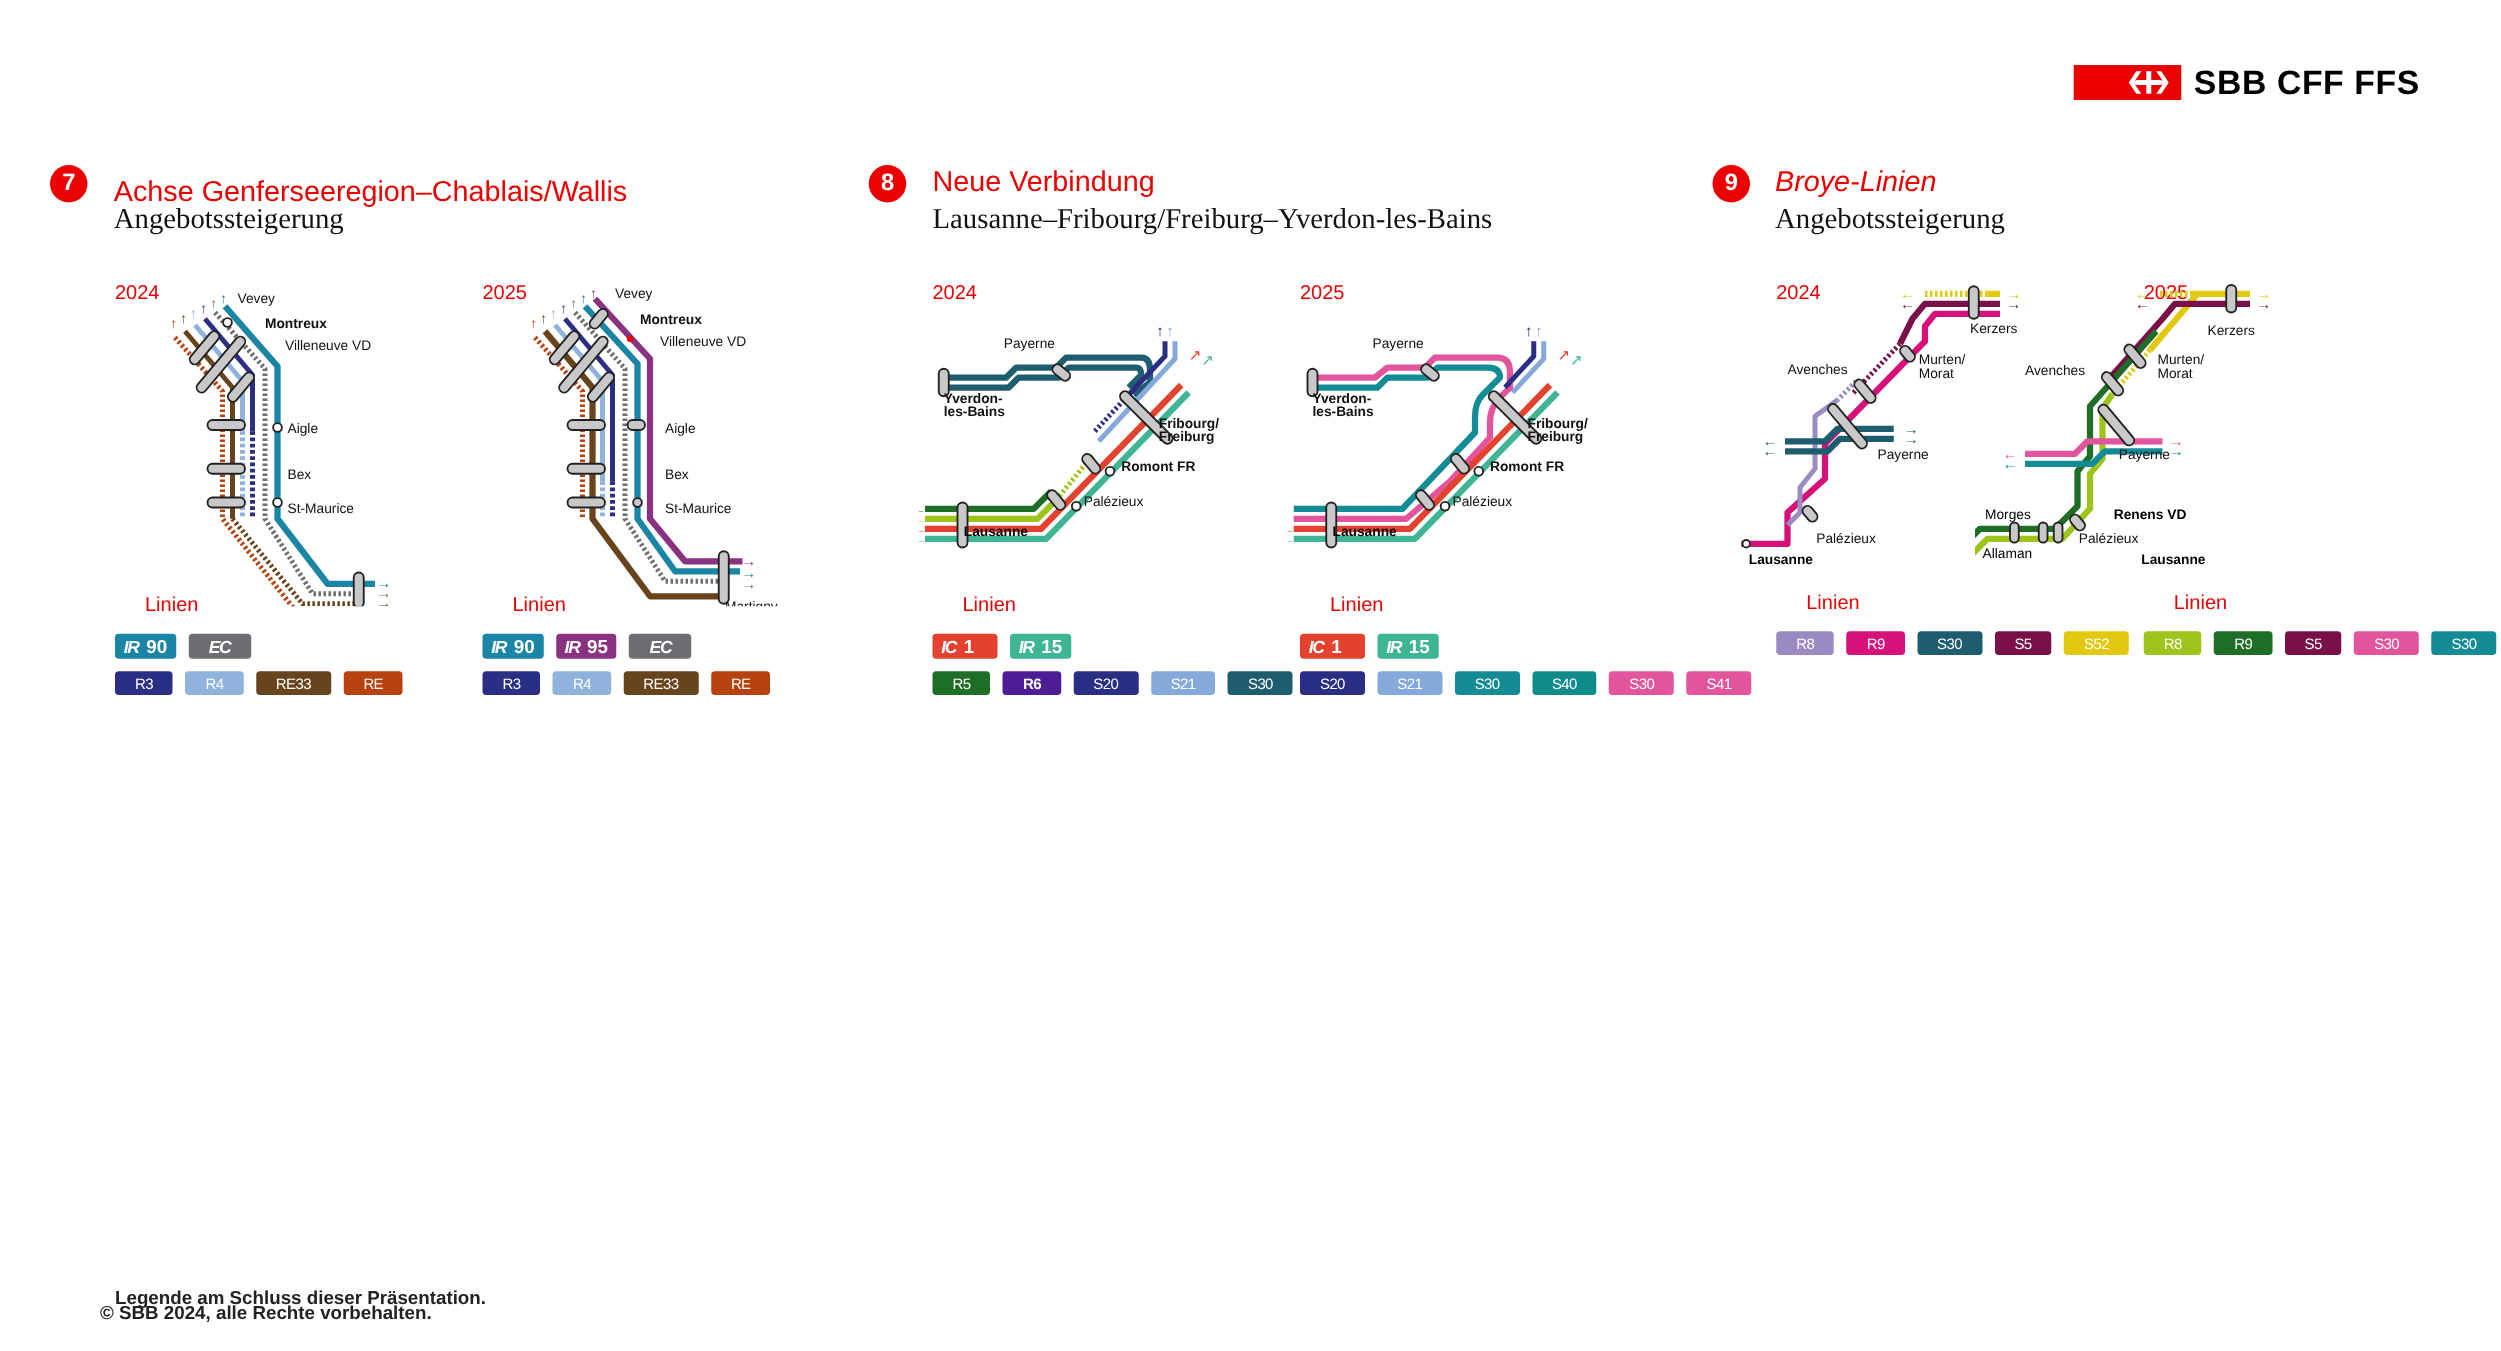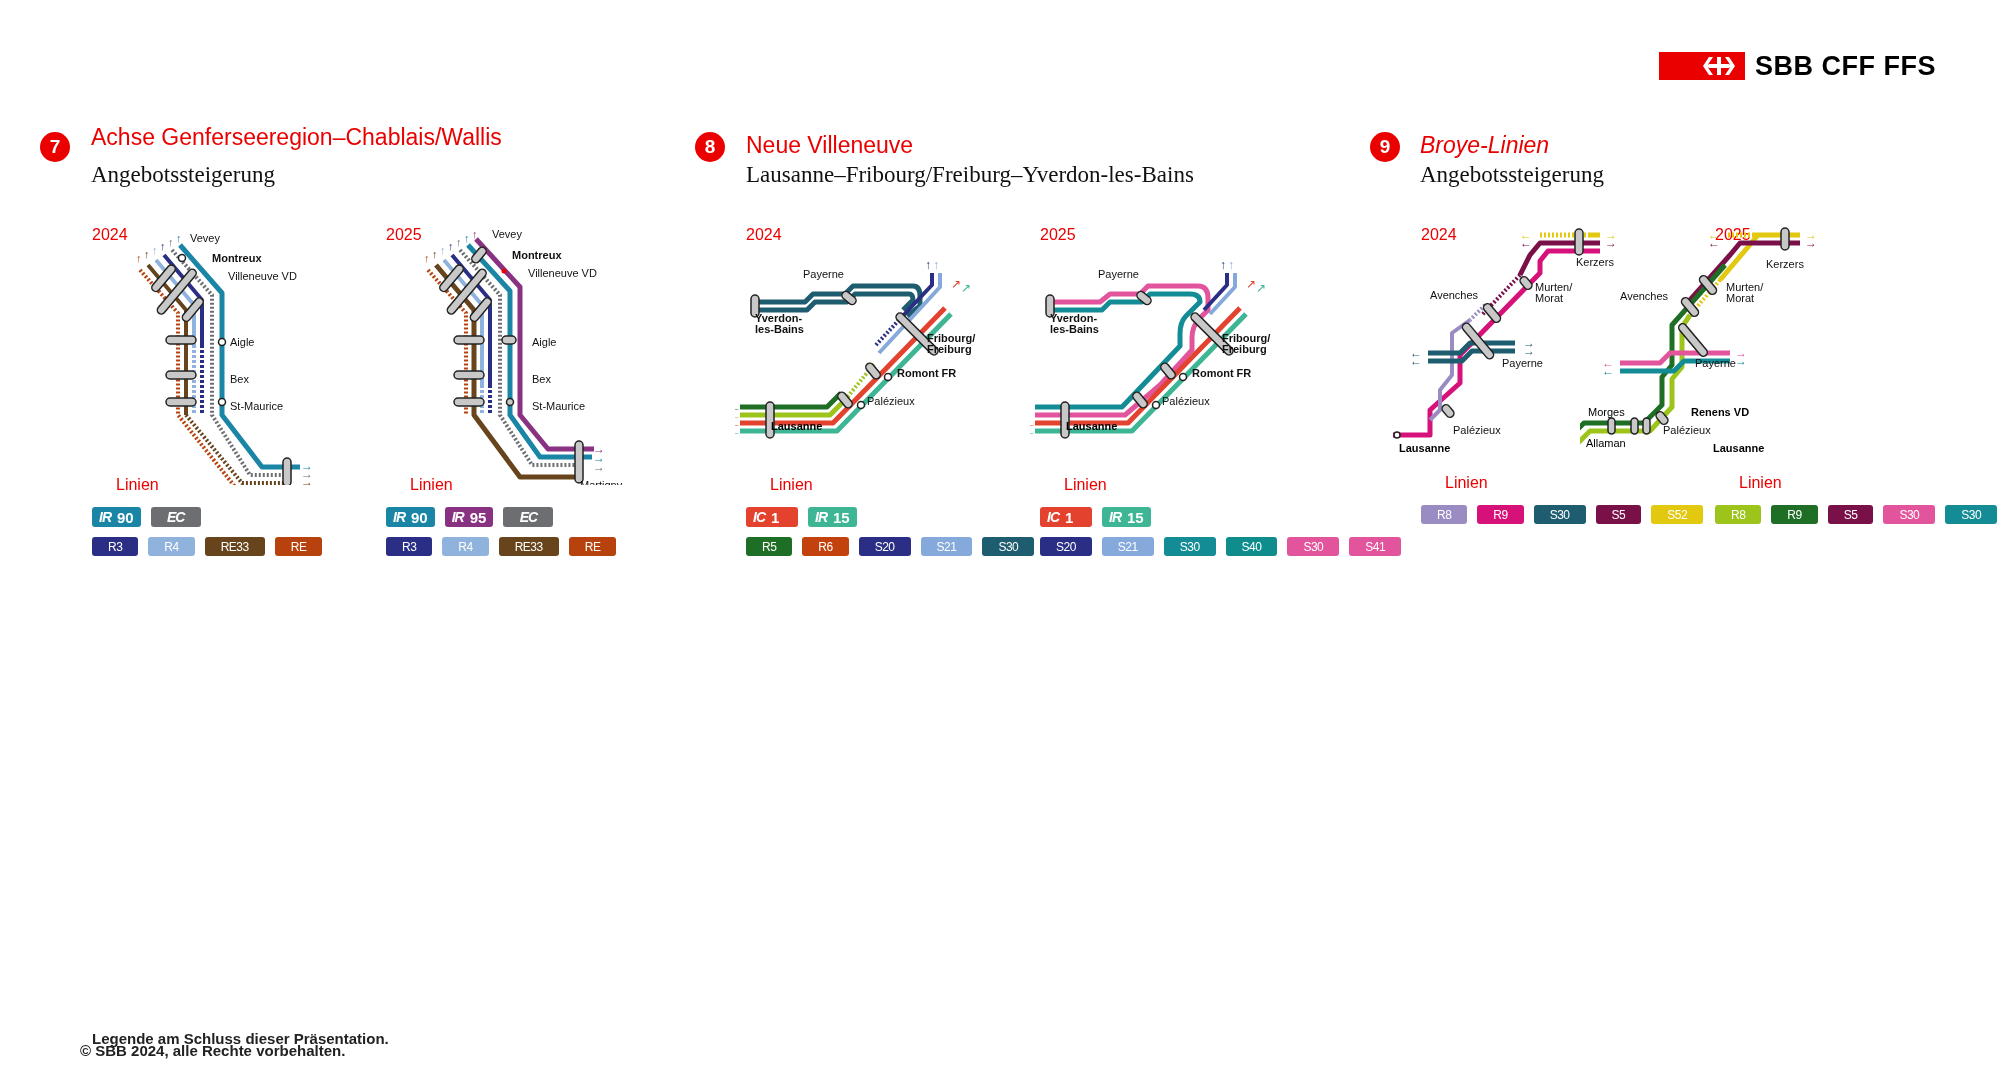--- a/index.html
+++ b/index.html
@@ -31,25 +31,25 @@
         <rect x="58" y="5" width="4" height="18"></rect>
         <polygon points="50,5 44,14 50,23 54,23 49,15.5 54,15.5 54,12.5 49,12.5 54,5"></polygon>
         <polygon points="70,5 76,14 70,23 66,23 71,15.5 66,15.5 66,12.5 71,12.5 66,5"></polygon>
       </g>
     </svg>
   </div>
   <div class="logo-text">SBB CFF FFS</div>
 </div>
 
 <div class="abs num" style="left:40px;top:132px;">7</div>
-<div class="abs title" style="left:91px;top:124px;">Achse Genferseeregion–Chablais/Wallis</div>
+<div class="abs title" style="left:91px;top:140px;">Achse Genferseeregion–Chablais/Wallis</div>
 <div class="abs subtitle" style="left:91px;top:162px;">Angebotssteigerung</div>
 
 <div class="abs num" style="left:695px;top:132px;">8</div>
-<div class="abs title" style="left:746px;top:132px;">Neue Villeneuve</div>
+<div class="abs title" style="left:746px;top:132px;">Neue Verbindung</div>
 <div class="abs subtitle" style="left:746px;top:162px;">Lausanne–Fribourg/Freiburg–Yverdon-les-Bains</div>
 
 <div class="abs num" style="left:1370px;top:132px;">9</div>
 <div class="abs title" style="left:1420px;top:132px;font-style:italic;">Broye-Linien</div>
 <div class="abs subtitle" style="left:1420px;top:162px;">Angebotssteigerung</div>
 
 <div class="abs year" style="left:92px;top:226px;">2024</div>
 <div class="abs year" style="left:386px;top:226px;">2025</div>
 <div class="abs year" style="left:746px;top:226px;">2024</div>
 <div class="abs year" style="left:1040px;top:226px;">2025</div>
@@ -406,21 +406,21 @@
       <span class="cat">IC</span>
       <span>1</span>
     </div>
   <div class="pill-big" style="background:#3eb594;">
       <span class="cat">IR</span>
       <span>15</span>
     </div>
 </div>
 <div class="abs pillrow" style="left:746px;top:537px;">
   <div class="pill-small" style="background:#1f6e25;">R5</div>
-  <div class="pill-small" style="background:#c2410c;">R6</div>
+  <div class="pill-small" style="background:#4c1d95;font-weight:bold;">R6</div>
   <div class="pill-small" style="background:#2a2e84;">S20</div>
   <div class="pill-small" style="background:#86a9dc;">S21</div>
   <div class="pill-small" style="background:#1e5c70;">S30</div>
 </div>
 
 <div class="abs linien" style="left:1040px;top:476px;">Linien</div>
 <div class="abs pillrow" style="left:1040px;top:507px;">
   <div class="pill-big" style="background:#e2422e;min-width:38px;">
       <span class="cat">IC</span>
       <span>1</span>

